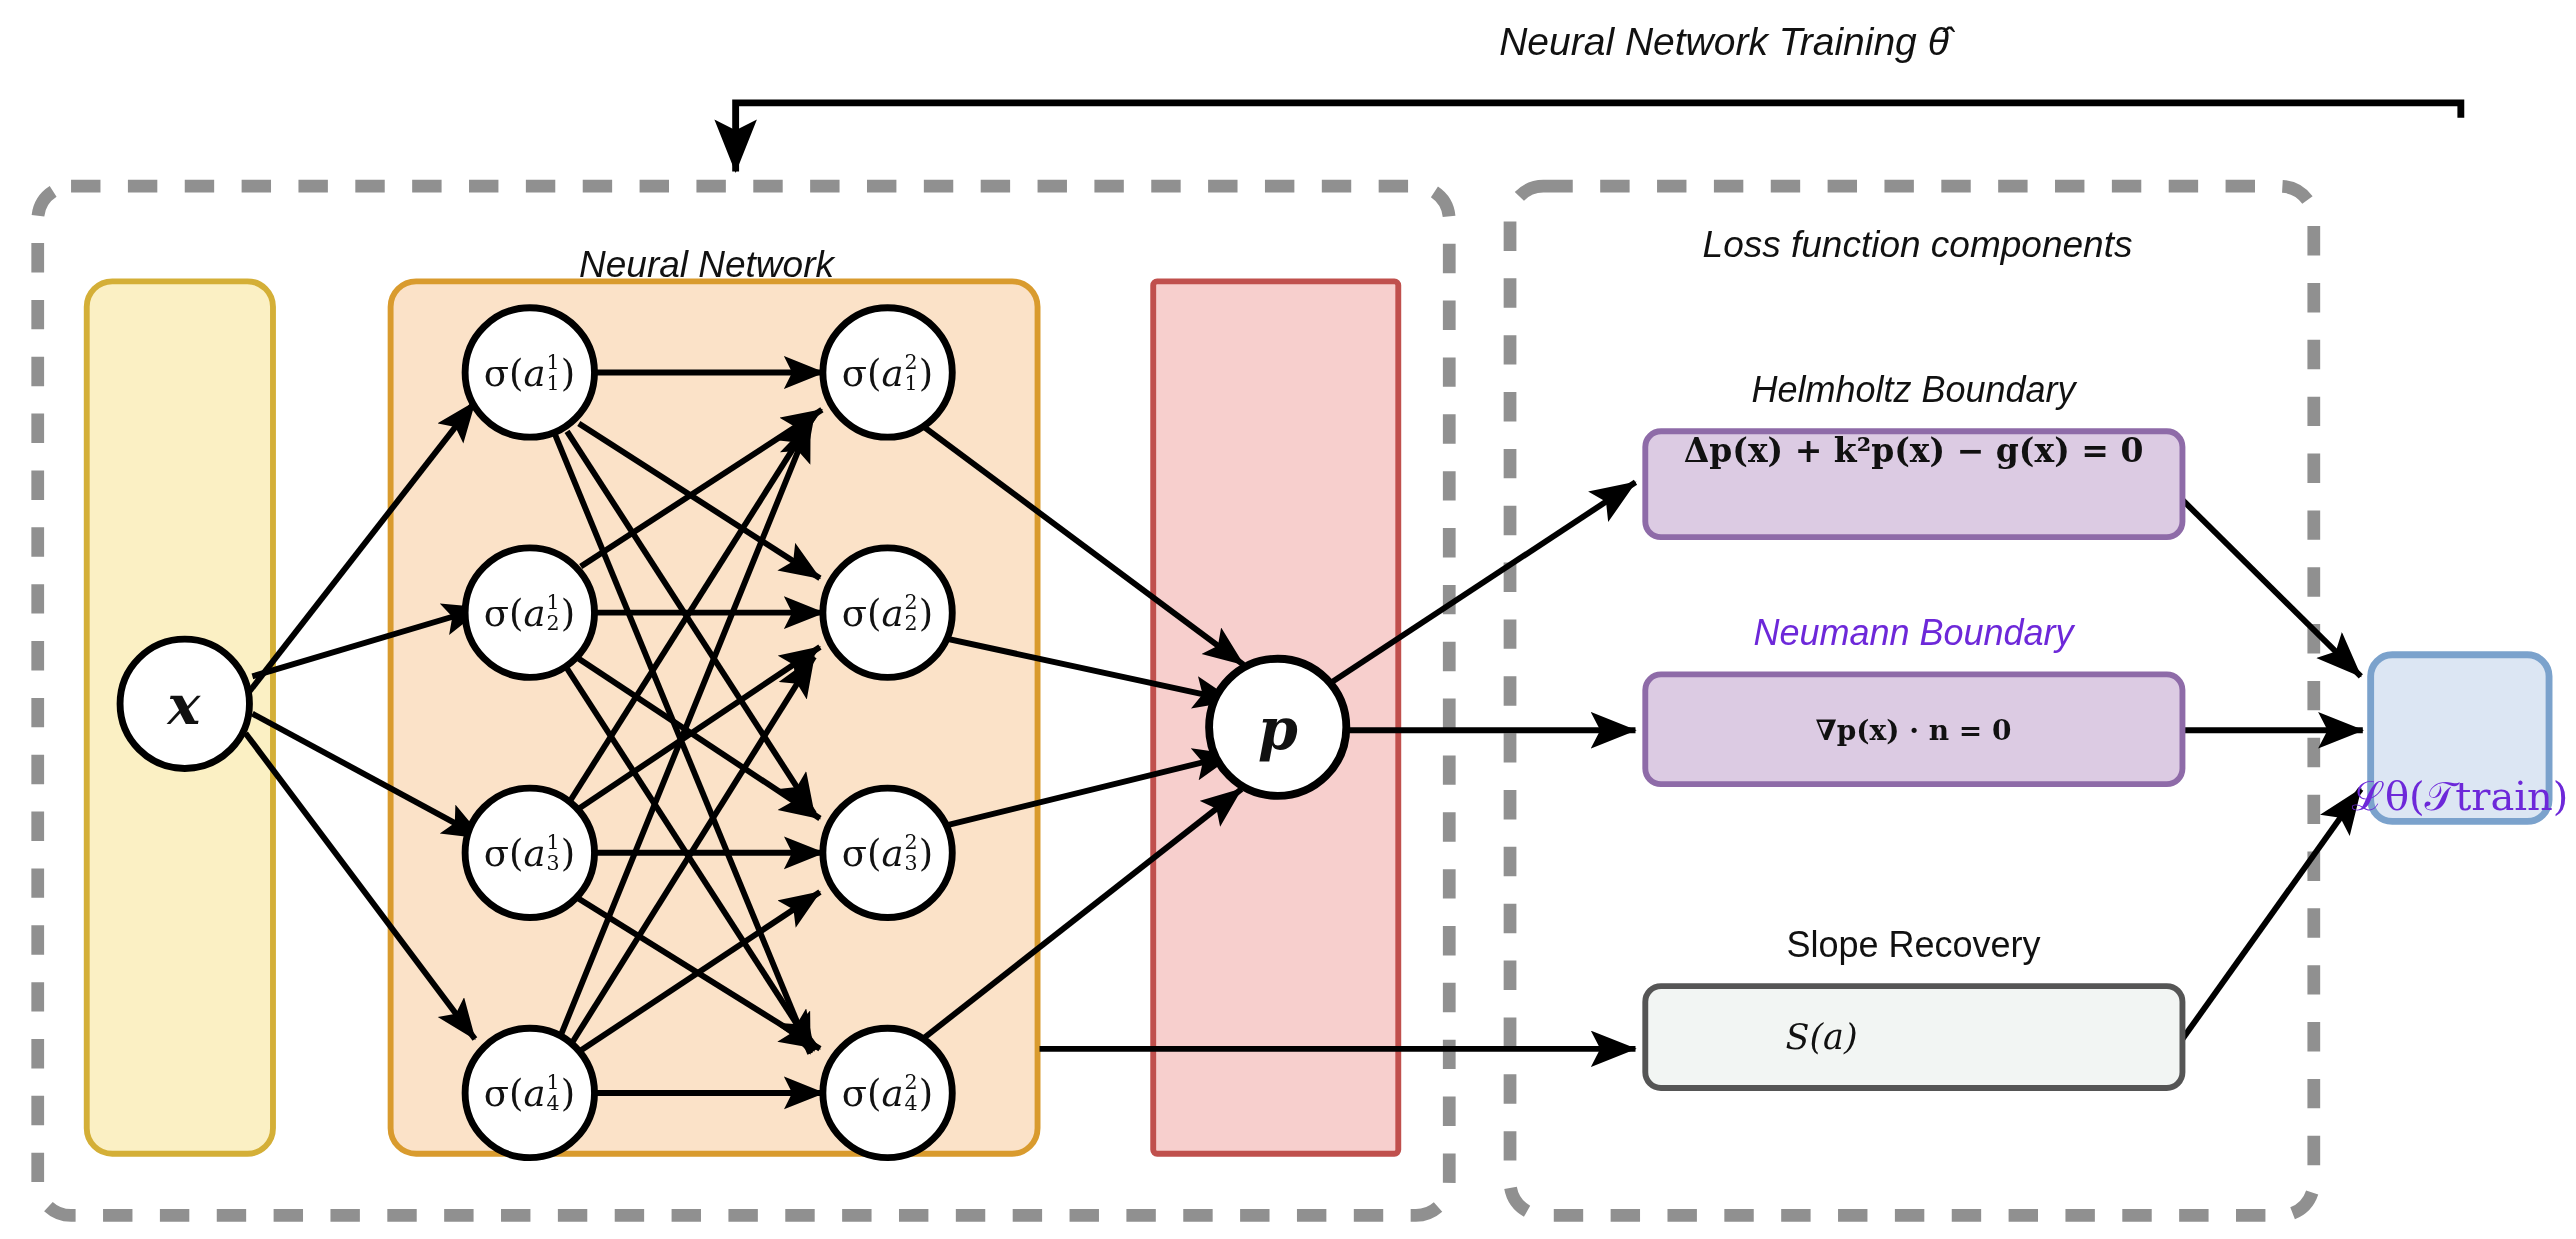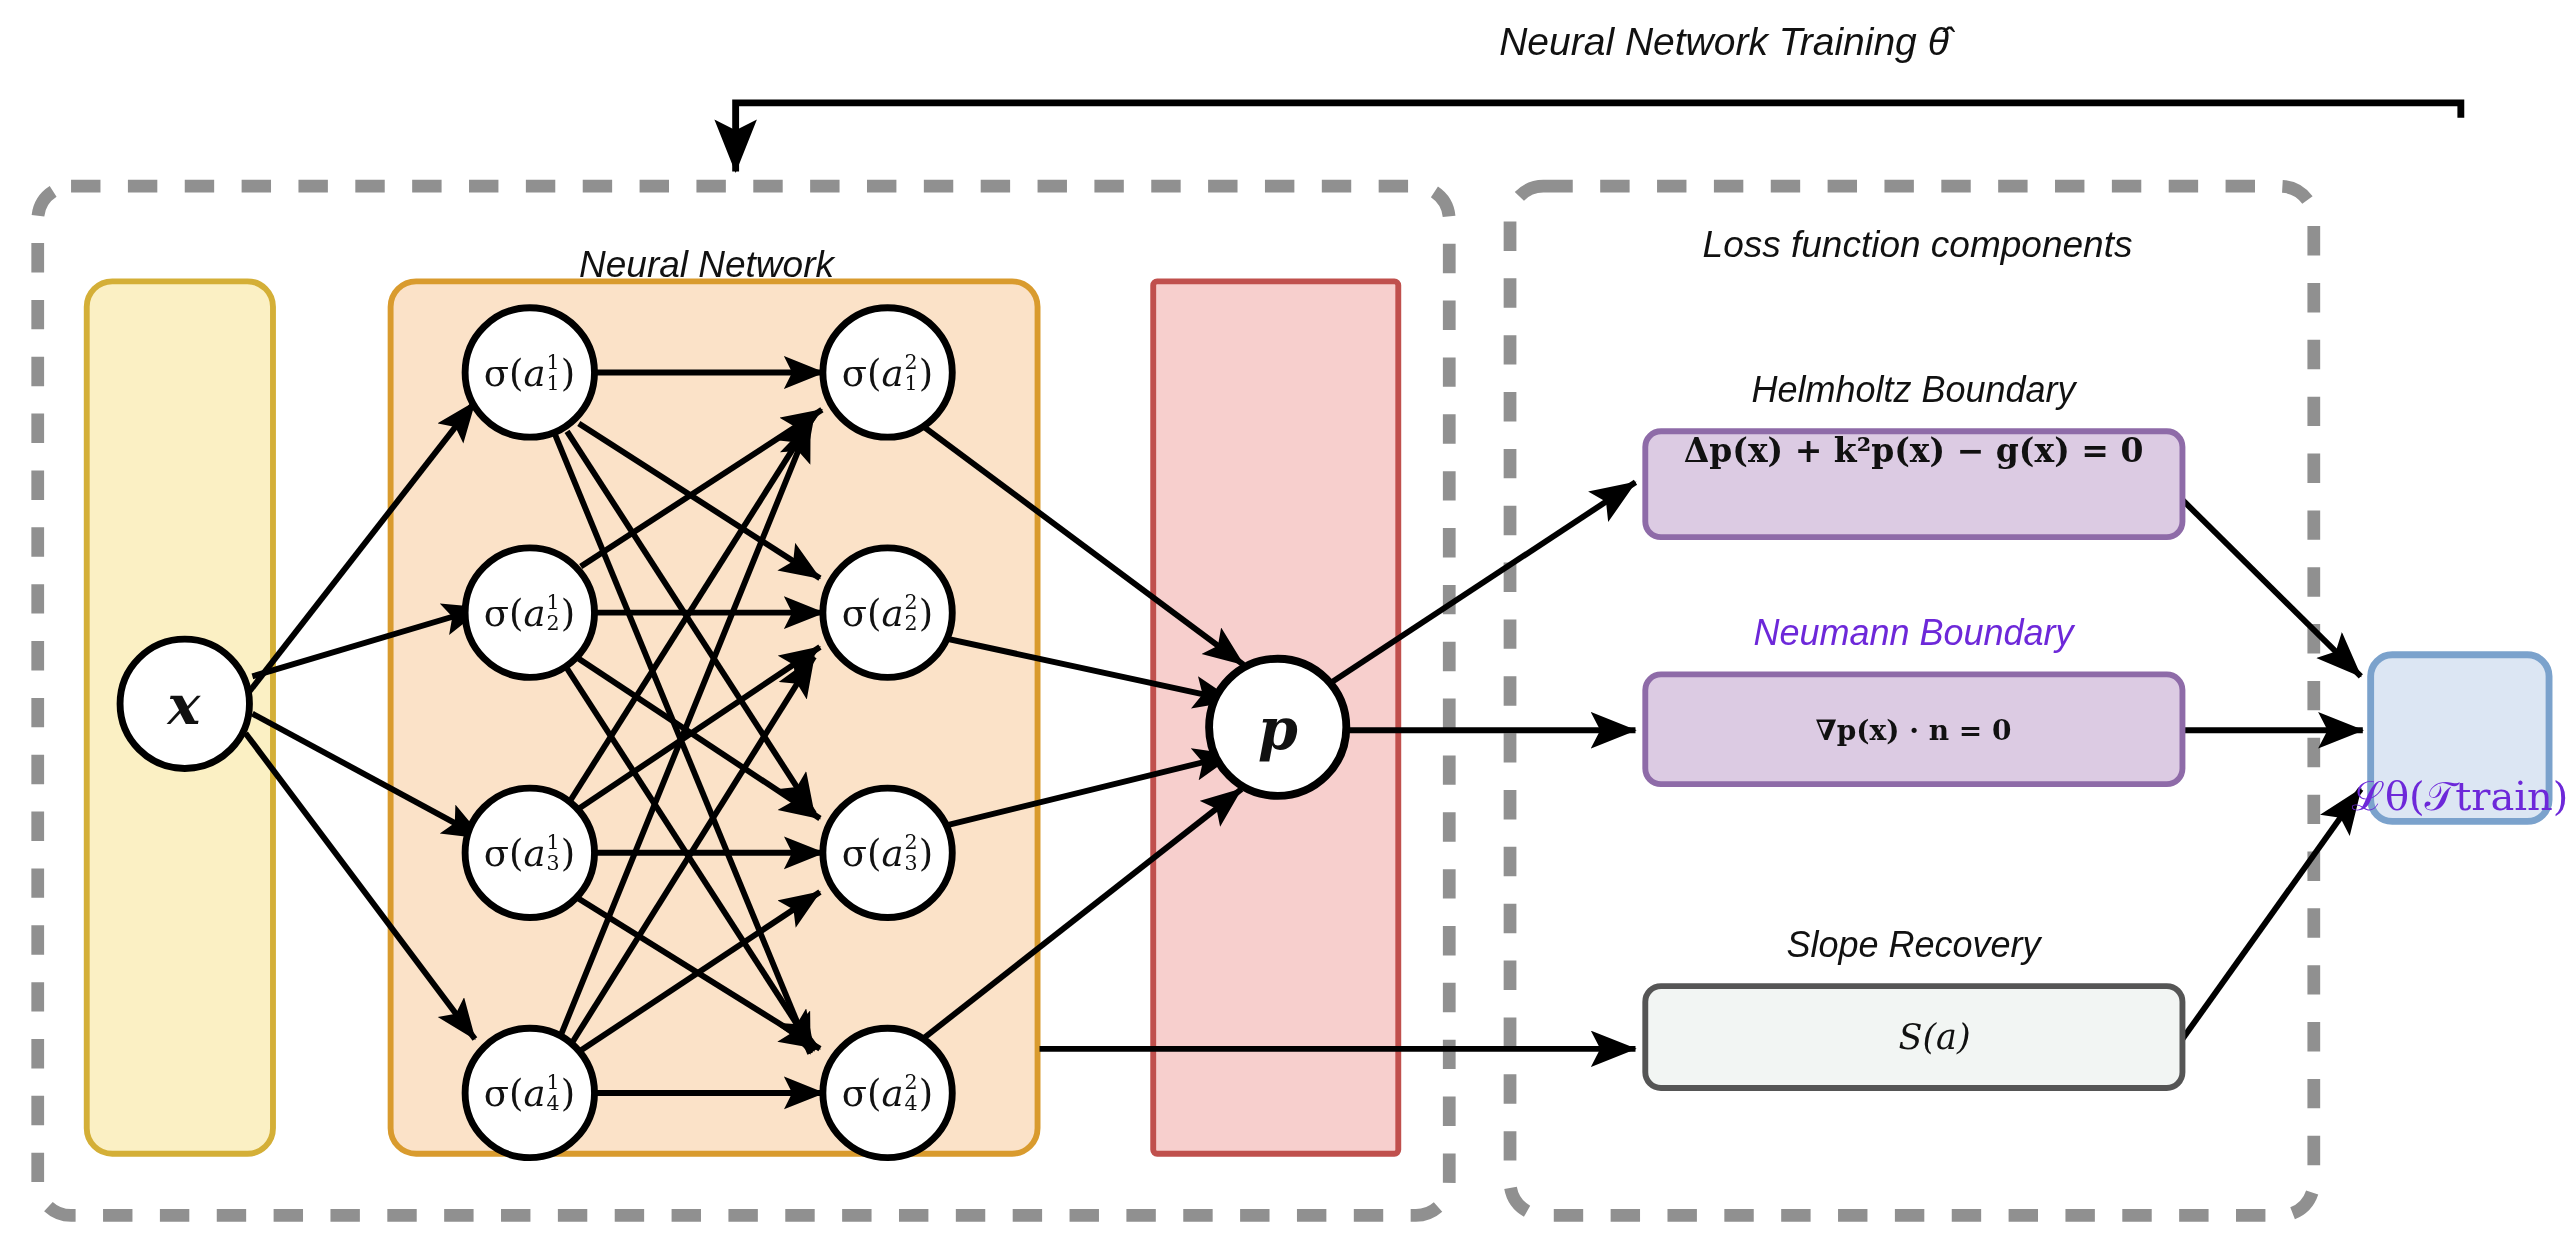--- a/index.html
+++ b/index.html
@@ -227,24 +227,24 @@
   <span>Neumann Boundary</span>
 </div>
 <div style="position:absolute;left:1645px;top:675px;width:537px;height:110px;
             display:flex;align-items:center;justify-content:center;
             font-family:'DejaVu Serif','Liberation Serif',serif;font-weight:bold;
             font-size:28px;color:#111;">
   <span>∇p(x) · n = 0</span>
 </div>
 
 <div style="position:absolute;left:1645px;top:924px;width:537px;text-align:center;
-            font-size:36px;font-style:italic;color:#111;">
+            font-size:36px;color:#111;">
   <span>Slope Recovery</span>
 </div>
-<div style="position:absolute;left:1666px;top:986px;width:537px;height:102px;
+<div style="position:absolute;left:1553px;top:986px;width:537px;height:102px;
             display:flex;align-items:center;justify-content:center;
             font-family:'DejaVu Serif','Liberation Serif',serif;font-style:italic;
             font-size:35px;color:#111;">
   <span>S(a)</span>
 </div>
 
 <div style="position:absolute;left:2371px;top:655px;width:178px;height:167px;
             display:flex;align-items:flex-end;justify-content:center;
             font-family:'DejaVu Serif','Liberation Serif',serif;
             font-size:40px;color:#6d28d9;">

